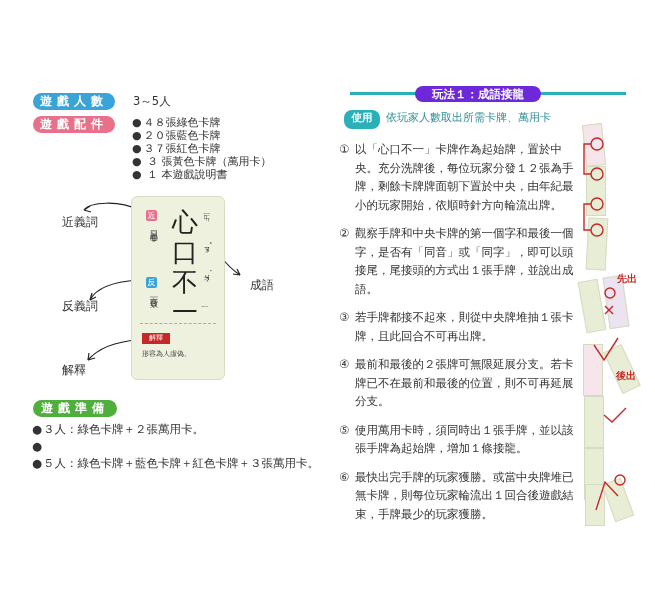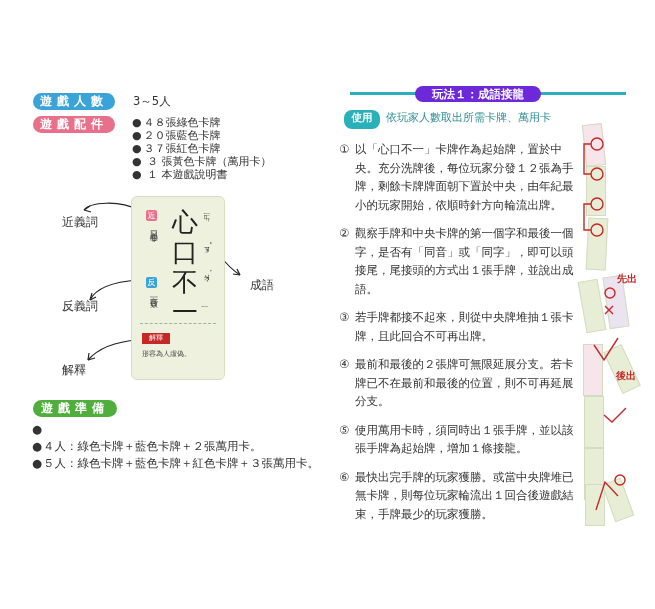--- a/index.html
+++ b/index.html
@@ -104,24 +104,24 @@
 
   <div class="dash"></div>
   <div class="ribbon">解釋</div>
   <div class="expl">形容為人虛偽。</div>
 </div>
 
 <div class="pill green" style="left:33px;top:400px;width:84px;">遊戲準備</div>
 <div class="prep">
   <div class="li">
       <span class="b">●</span>
+      <span>３人：綠色卡牌＋２張萬用卡。</span>
     </div>
   <div class="li">
       <span class="b">●</span>
-      <span>４人：綠色卡牌＋藍色卡牌＋２張萬用卡。</span>
     </div>
   <div class="li">
       <span class="b">●</span>
       <span>５人：綠色卡牌＋藍色卡牌＋紅色卡牌＋３張萬用卡。</span>
     </div>
 </div>
 
 <div class="rule-line" style="left:350px;width:70px;"></div>
 <div class="rule-line" style="left:536px;width:90px;"></div>
 <div class="title-pill">玩法１：成語接龍</div>

